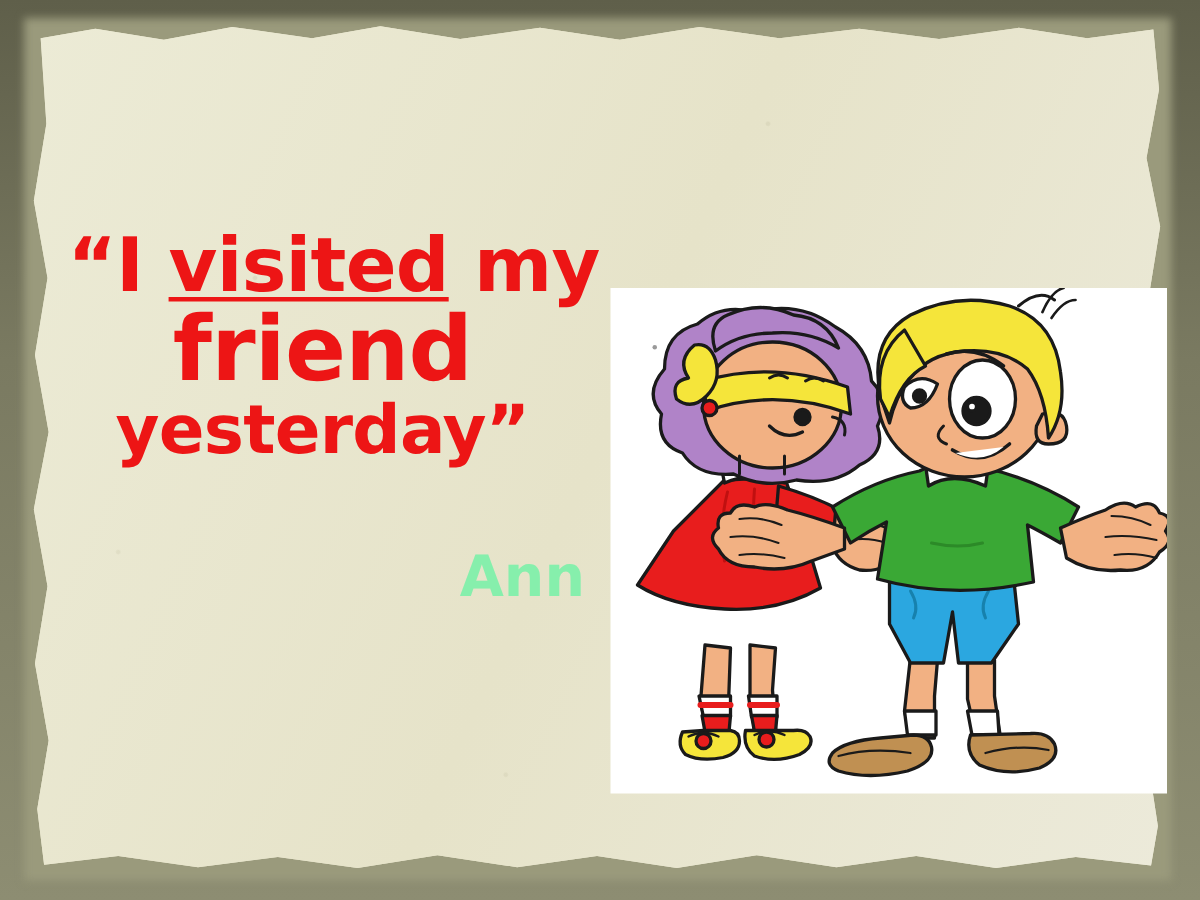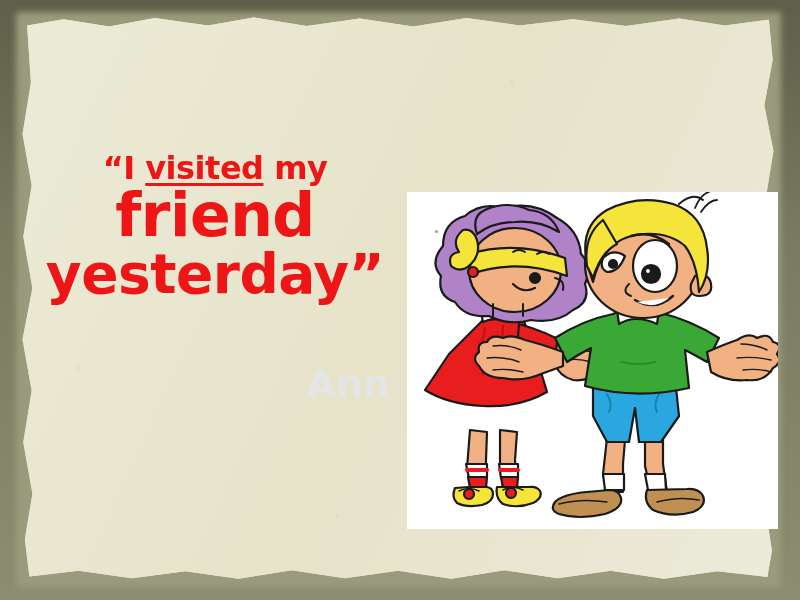--- a/index.html
+++ b/index.html
@@ -85,40 +85,40 @@
     line-height: 1.02;
   }
   .quote-line {
     font-family: "DejaVu Sans", sans-serif;
     font-weight: bold;
     font-size: 46px;
     color: #ed1515;
     letter-spacing: -0.5px;
     white-space: nowrap;
   }
-  .quote-line.l1 { font-size: 32px; }
+  .quote-line.l1 { font-size: 50px; }
   .quote-line.l2 { font-size: 60px; }
-  .quote-line.l3 { font-size: 55px; }
+  .quote-line.l3 { font-size: 45px; }
 
   .underlined {
     text-decoration: underline;
     text-decoration-thickness: 3px;
     text-underline-offset: 4px;
   }
 
   .attribution {
     position: absolute;
     left: 45px;
     top: 362px;
     width: 345px;
     text-align: right;
     font-family: "DejaVu Sans", sans-serif;
     font-weight: bold;
     font-size: 38px;
-    color: #e5e5e5;
+    color: #86efac;
   }
 
   
   .picture-panel {
     position: absolute;
     left: 407px;
     top: 192px;
     width: 371px;
     height: 337px;
     background: #ffffff;

